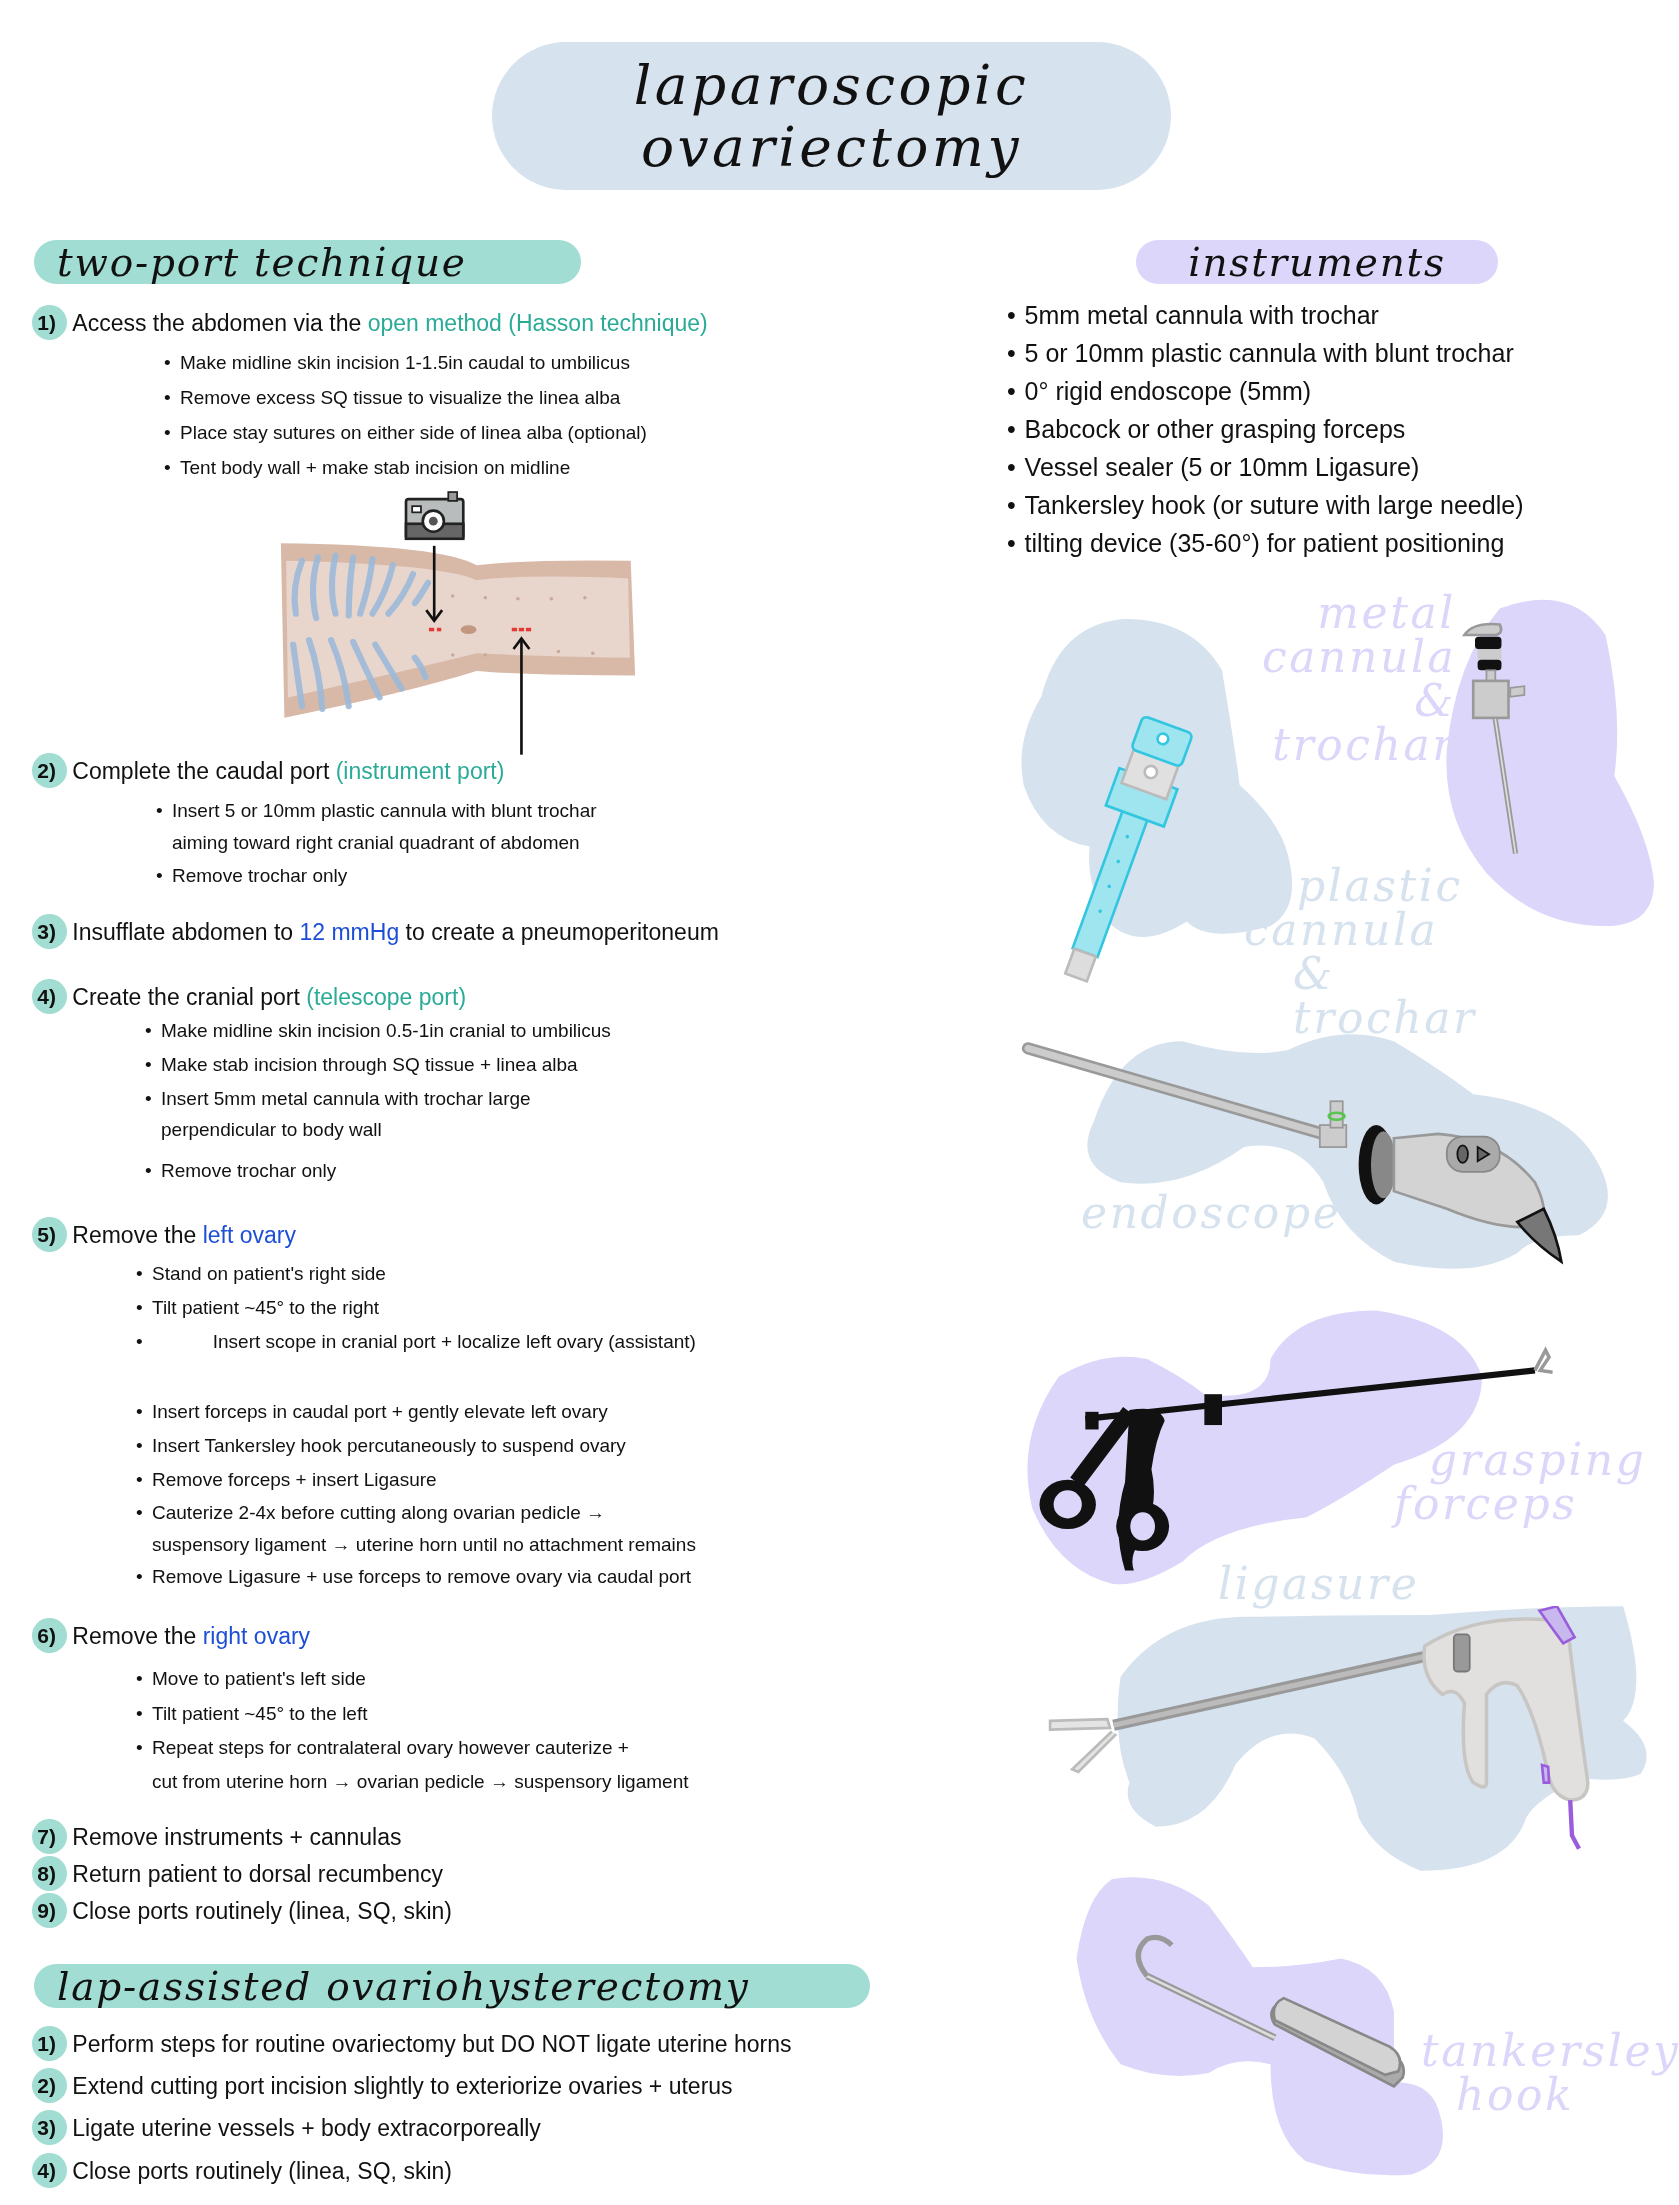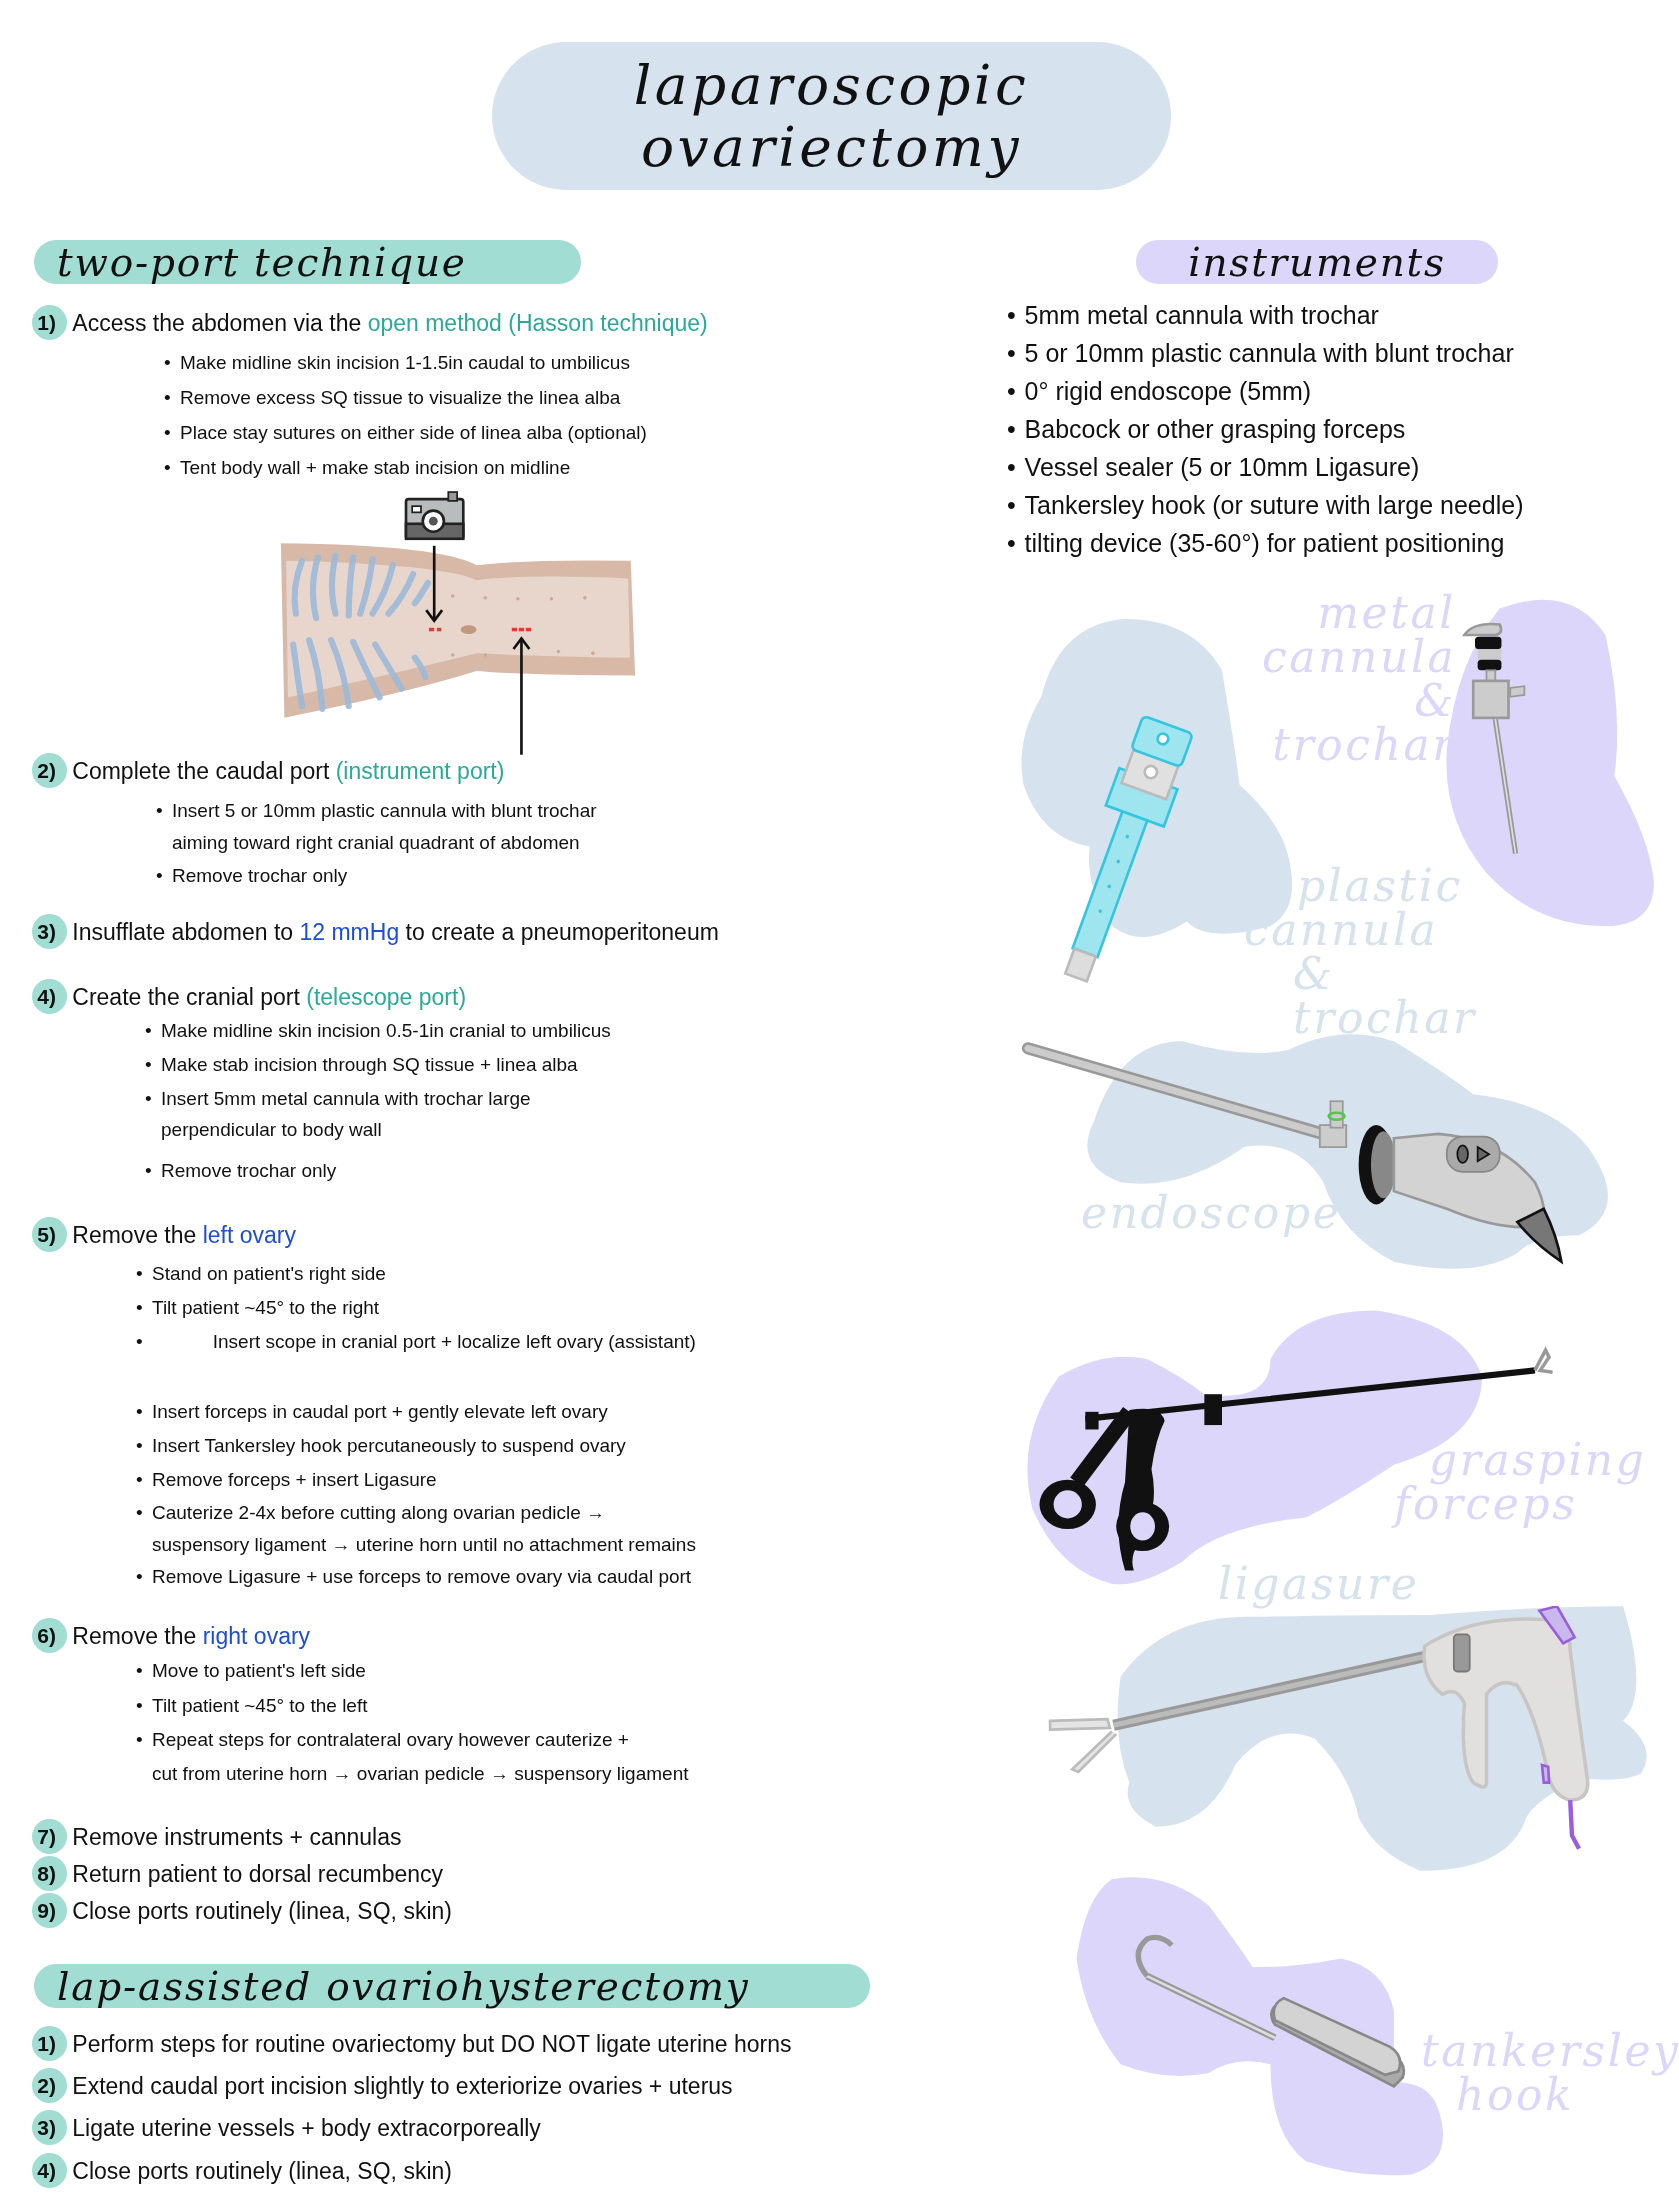--- a/index.html
+++ b/index.html
@@ -198,21 +198,21 @@
   </div>
 </div>
 
 <div class="step" style="top:1618px;">
   <div class="step-row hand">
     <span class="num">6)</span>
     <span>Remove the</span>&nbsp;
     <span class="blue">right ovary</span>
   </div>
   <div class="subs hand" style="margin-left:104px; margin-top:0;">
-    <div class="sub" style="line-height:35px;">Move to patient's left side</div>
+    <div class="sub" style="line-height:35px;margin-top:8px;">Move to patient's left side</div>
     <div class="sub" style="line-height:35px;">Tilt patient ~45° to the left</div>
     <div class="sub" style="line-height:34px;">Repeat steps for contralateral ovary however cauterize +</div>
     <div class="sub cont" style="line-height:34px;">cut from uterine horn → ovarian pedicle → suspensory ligament</div>
   </div>
 </div>
 
 <div class="step" style="top:1819px;">
   <div class="step-row hand">
     <span class="num">7)</span>
     <span>Remove instruments + cannulas</span>
@@ -235,21 +235,21 @@
 
 <div class="step" style="top:2026px;">
   <div class="step-row hand">
     <span class="num">1)</span>
     <span>Perform steps for routine ovariectomy but DO NOT ligate uterine horns</span>
   </div>
 </div>
 <div class="step" style="top:2068px;">
   <div class="step-row hand">
     <span class="num">2)</span>
-    <span>Extend caudal port incision slightly to exteriorize ovaries + uterus</span>
+    <span>Extend cutting port incision slightly to exteriorize ovaries + uterus</span>
   </div>
 </div>
 <div class="step" style="top:2110px;">
   <div class="step-row hand">
     <span class="num">3)</span>
     <span>Ligate uterine vessels + body extracorporeally</span>
   </div>
 </div>
 <div class="step" style="top:2153px;">
   <div class="step-row hand">

